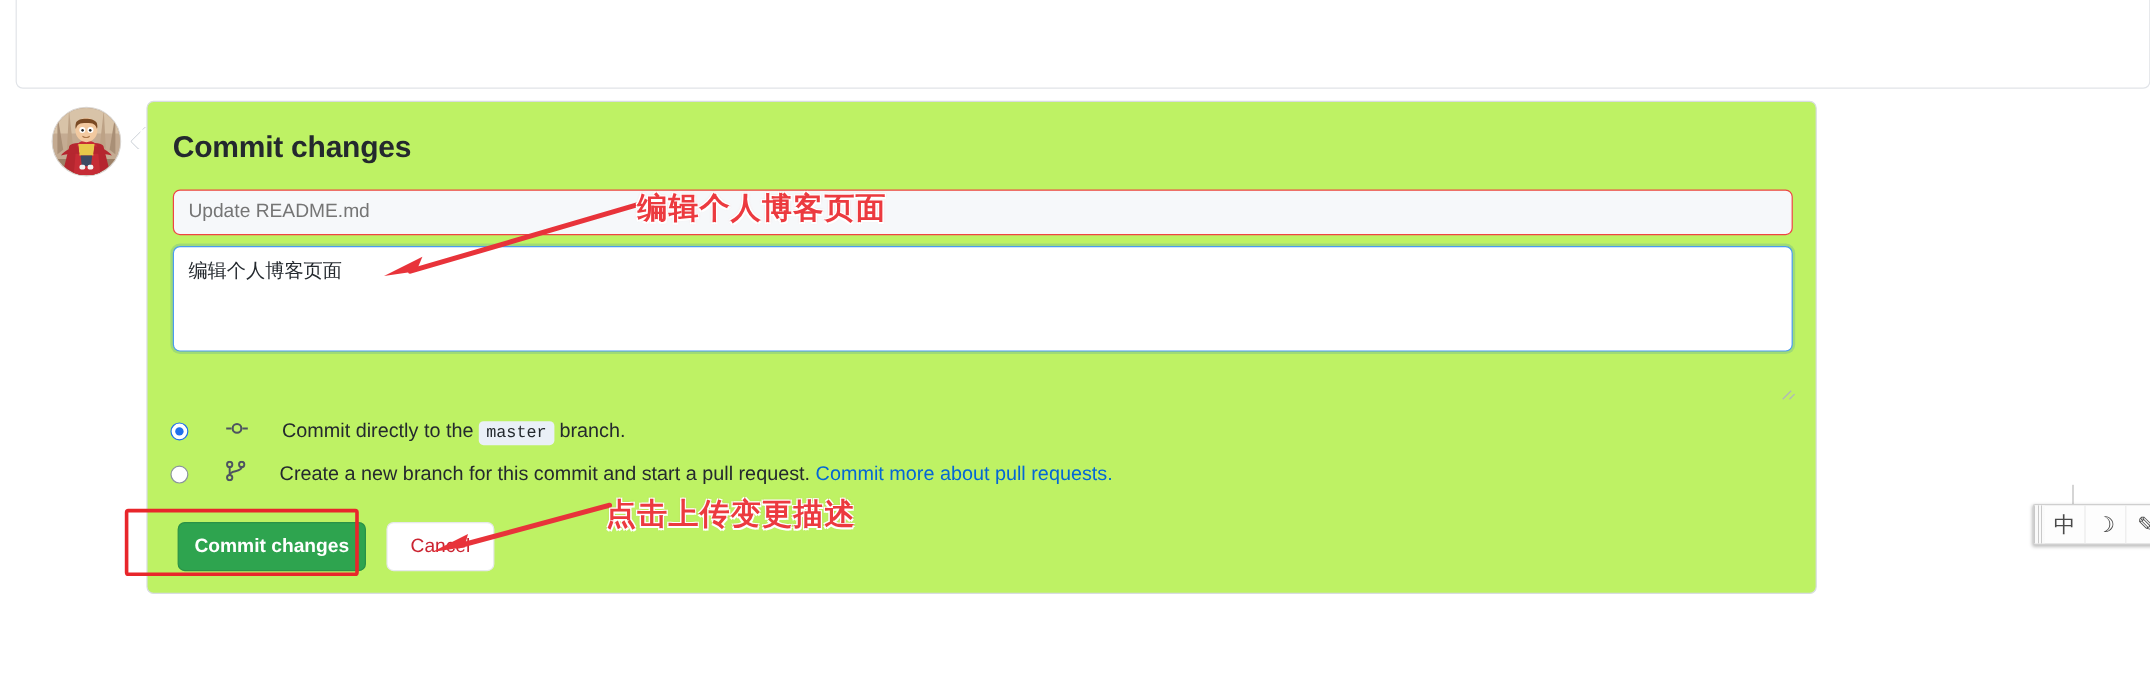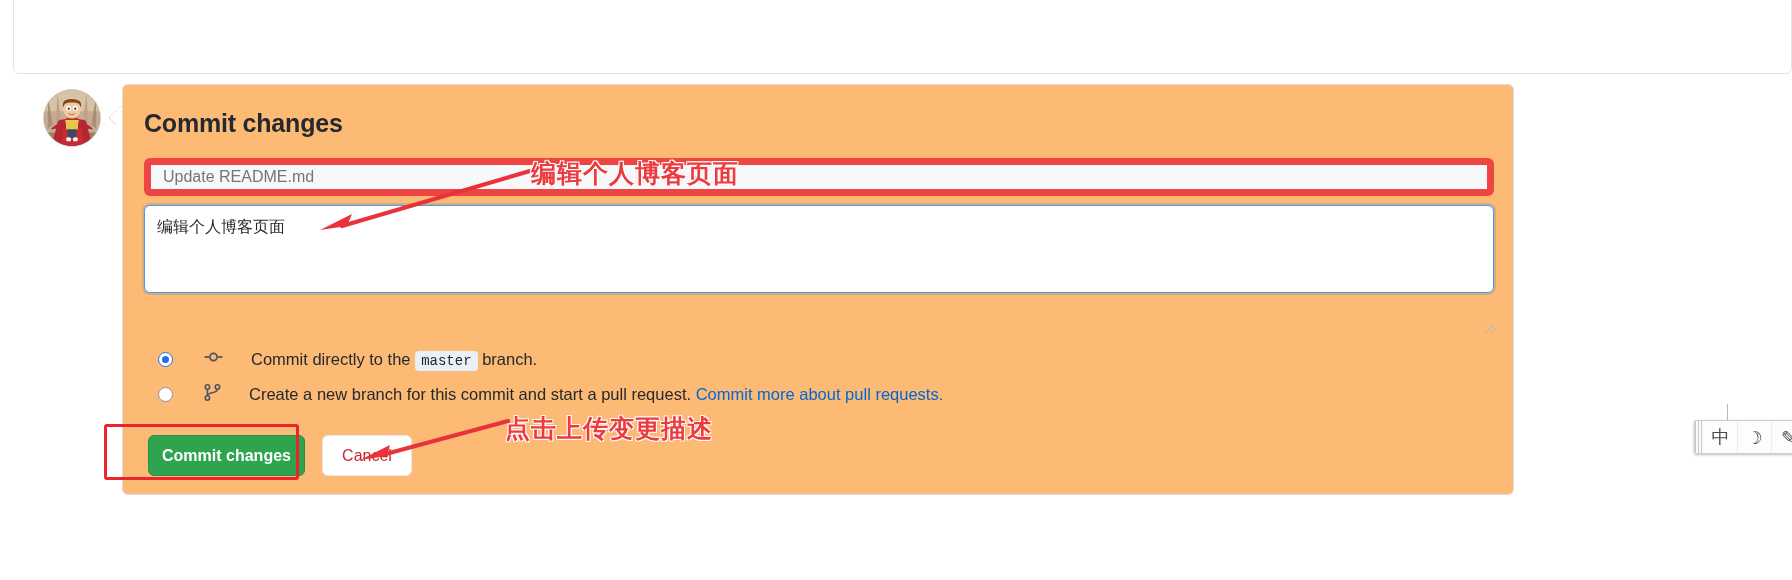--- a/index.html
+++ b/index.html
@@ -26,21 +26,21 @@
     width: 58px; height: 58px; border-radius: 50%;
     overflow: hidden; background: #b9a48f;
     border: 1px solid #d9d4cf;
   }
   .avatar svg { display: block; width: 100%; height: 100%; }
 
   
   .commit-card {
     position: absolute; left: 122px; top: 84px;
     width: 1392px; height: 411px;
-    background: #fdba74;
+    background: #bef264;
     border: 1px solid #d8dce1; border-radius: 6px;
   }
   
   .card-tail {
     position: absolute; left: 113px; top: 106px;
     width: 10px; height: 18px;
     background: #fff;
     border-left: 1px solid #d8dce1;
     border-bottom: 1px solid #d8dce1;
     transform: skewY(0deg) rotate(45deg);
@@ -54,21 +54,21 @@
   .card-title {
     position: absolute; left: 21px; top: 24px;
     font-size: 25px; font-weight: 700; color: #24292e;
     letter-spacing: -0.2px;
   }
 
   .summary-input {
     position: absolute; left: 21px; top: 73px;
     width: 1350px; height: 38px;
     background: #f6f8fa;
-    border: 7px solid #ef4444; border-radius: 6px;
+    border: 1px solid #ef4444; border-radius: 6px;
     font-size: 16px; color: #8d949d;
     padding: 0 12px; line-height: 36px;
     font-family: "Liberation Sans", sans-serif;
     outline: none;
   }
 
   .desc-textarea {
     position: absolute; left: 21px; top: 120px;
     width: 1350px; height: 88px;
     background: #fff;
@@ -88,21 +88,21 @@
   }
   .resize-grip i {
     position: absolute; right: 0; background: #b0b6bd; height: 1px;
     transform-origin: right bottom;
   }
   .resize-grip i:nth-child(1){ bottom: 1px; width: 10px; transform: rotate(-45deg); }
   .resize-grip i:nth-child(2){ bottom: 1px; width: 6px;  transform: rotate(-45deg) translateX(0) translateY(4px); }
 
   
   .radio-row {
-    position: absolute; left: 35px;
+    position: absolute; left: 19px;
     display: flex; align-items: center; gap: 16px;
     font-size: 16.5px; color: #24292e;
   }
   .radio-row.r1 { top: 264px; }
   .radio-row.r2 { top: 299px; }
 
   .radio {
     width: 15px; height: 15px; border-radius: 50%;
     border: 1px solid #8b949e; background: #fff;
     position: relative; flex: none; margin-right: 15px;

